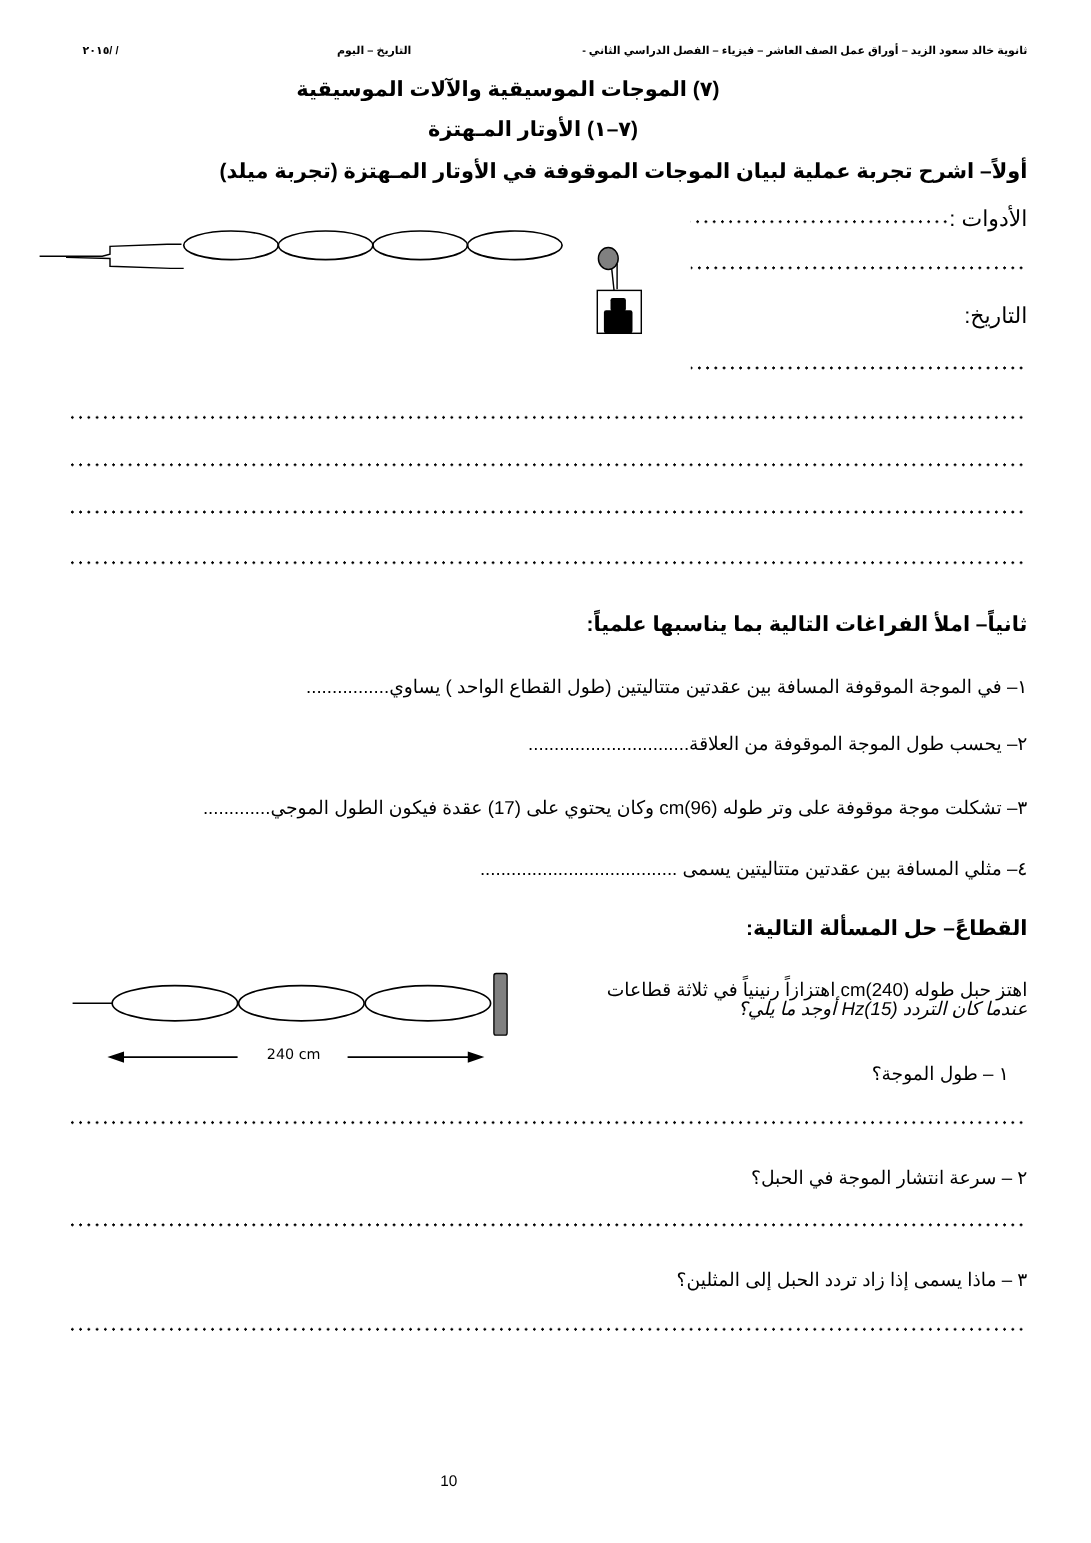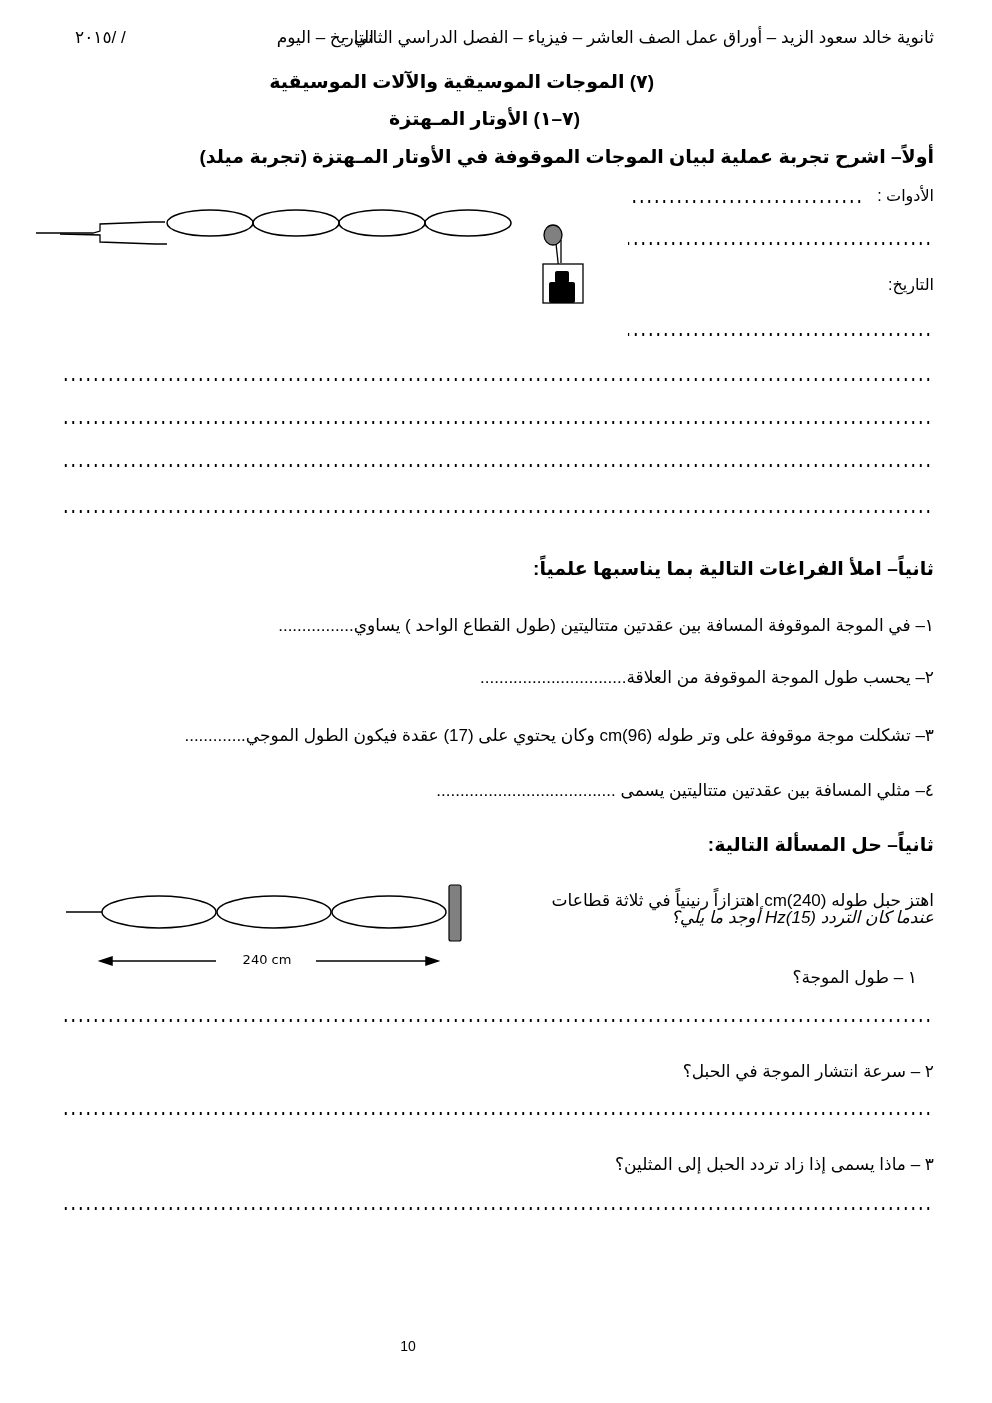--- a/index.html
+++ b/index.html
@@ -1,22 +1,22 @@
 <!DOCTYPE html>
 <html><head>
 <meta charset="utf-8">
 <style>
   html, body { margin: 0; padding: 0; background: #ffffff; }
   body { width: 992px; height: 1403px; position: relative; overflow: hidden;
          font-family: "Liberation Sans", "DejaVu Sans", sans-serif; color: #000; }
   .abs { position: absolute; }
   .rtl { direction: rtl; text-align: right; unicode-bidi: plaintext; white-space: nowrap; }
-  .hdr { font-size: 17px; font-weight: normal; top: 27px; }
+  .hdr { font-size: 10px; font-weight: bold; top: 41px; }
   .title { font-size: 19px; font-weight: bold; text-align: right; }
-  .label { font-size: 16px; }
+  .label { font-size: 20px; }
   .q { font-size: 17px; }
   .dots { position: absolute; height: 3px;
           background-image: radial-gradient(circle, #000 1.1px, transparent 1.4px);
           background-size: 7.5px 3px; background-repeat: repeat-x; background-position: right center; }
   .pagenum { font-size: 14px; top: 1338px; left: 0; width: 816px; text-align: center; }
   svg { position: absolute; overflow: visible; }
 </style>
 </head>
 <body>
 
@@ -71,21 +71,21 @@
 </div>
 <div class="abs rtl q" style="top:725px; right:58px;margin-left:44px;">
   <span>٣–</span>
   <span>تشكلت موجة موقوفة على وتر طوله cm(96) وكان يحتوي على  (17) عقدة فيكون الطول الموجي.............</span>
 </div>
 <div class="abs rtl q" style="top:780px; right:58px;">
   <span>٤–</span>
   <span>مثلي المسافة بين عقدتين متتاليتين يسمى ......................................</span>
 </div>
 
-<div class="abs rtl title" style="top:833px; right:58px;">ثانياً– حل المسألة التالية:</div>
+<div class="abs rtl title" style="top:833px; right:58px;">القطاعً– حل المسألة التالية:</div>
 <div class="abs rtl q" style="top:890px; right:58px;">اهتز حبل طوله  cm(240) اهتزازاً رنينياً في ثلاثة قطاعات</div>
 <div class="abs rtl q" style="top:907px; right:58px;font-style:italic;">عندما كان التردد Hz(15) أوجد ما يلي؟</div>
 
 <div class="abs rtl q" style="top:967px; right:75px;">
   <span>١ –</span>
   <span>طول الموجة؟</span>
 </div>
 <div class="dots" style="top:1019px; left:62px; width:870px;"></div>
 
 <div class="abs rtl q" style="top:1061px; right:58px;">

